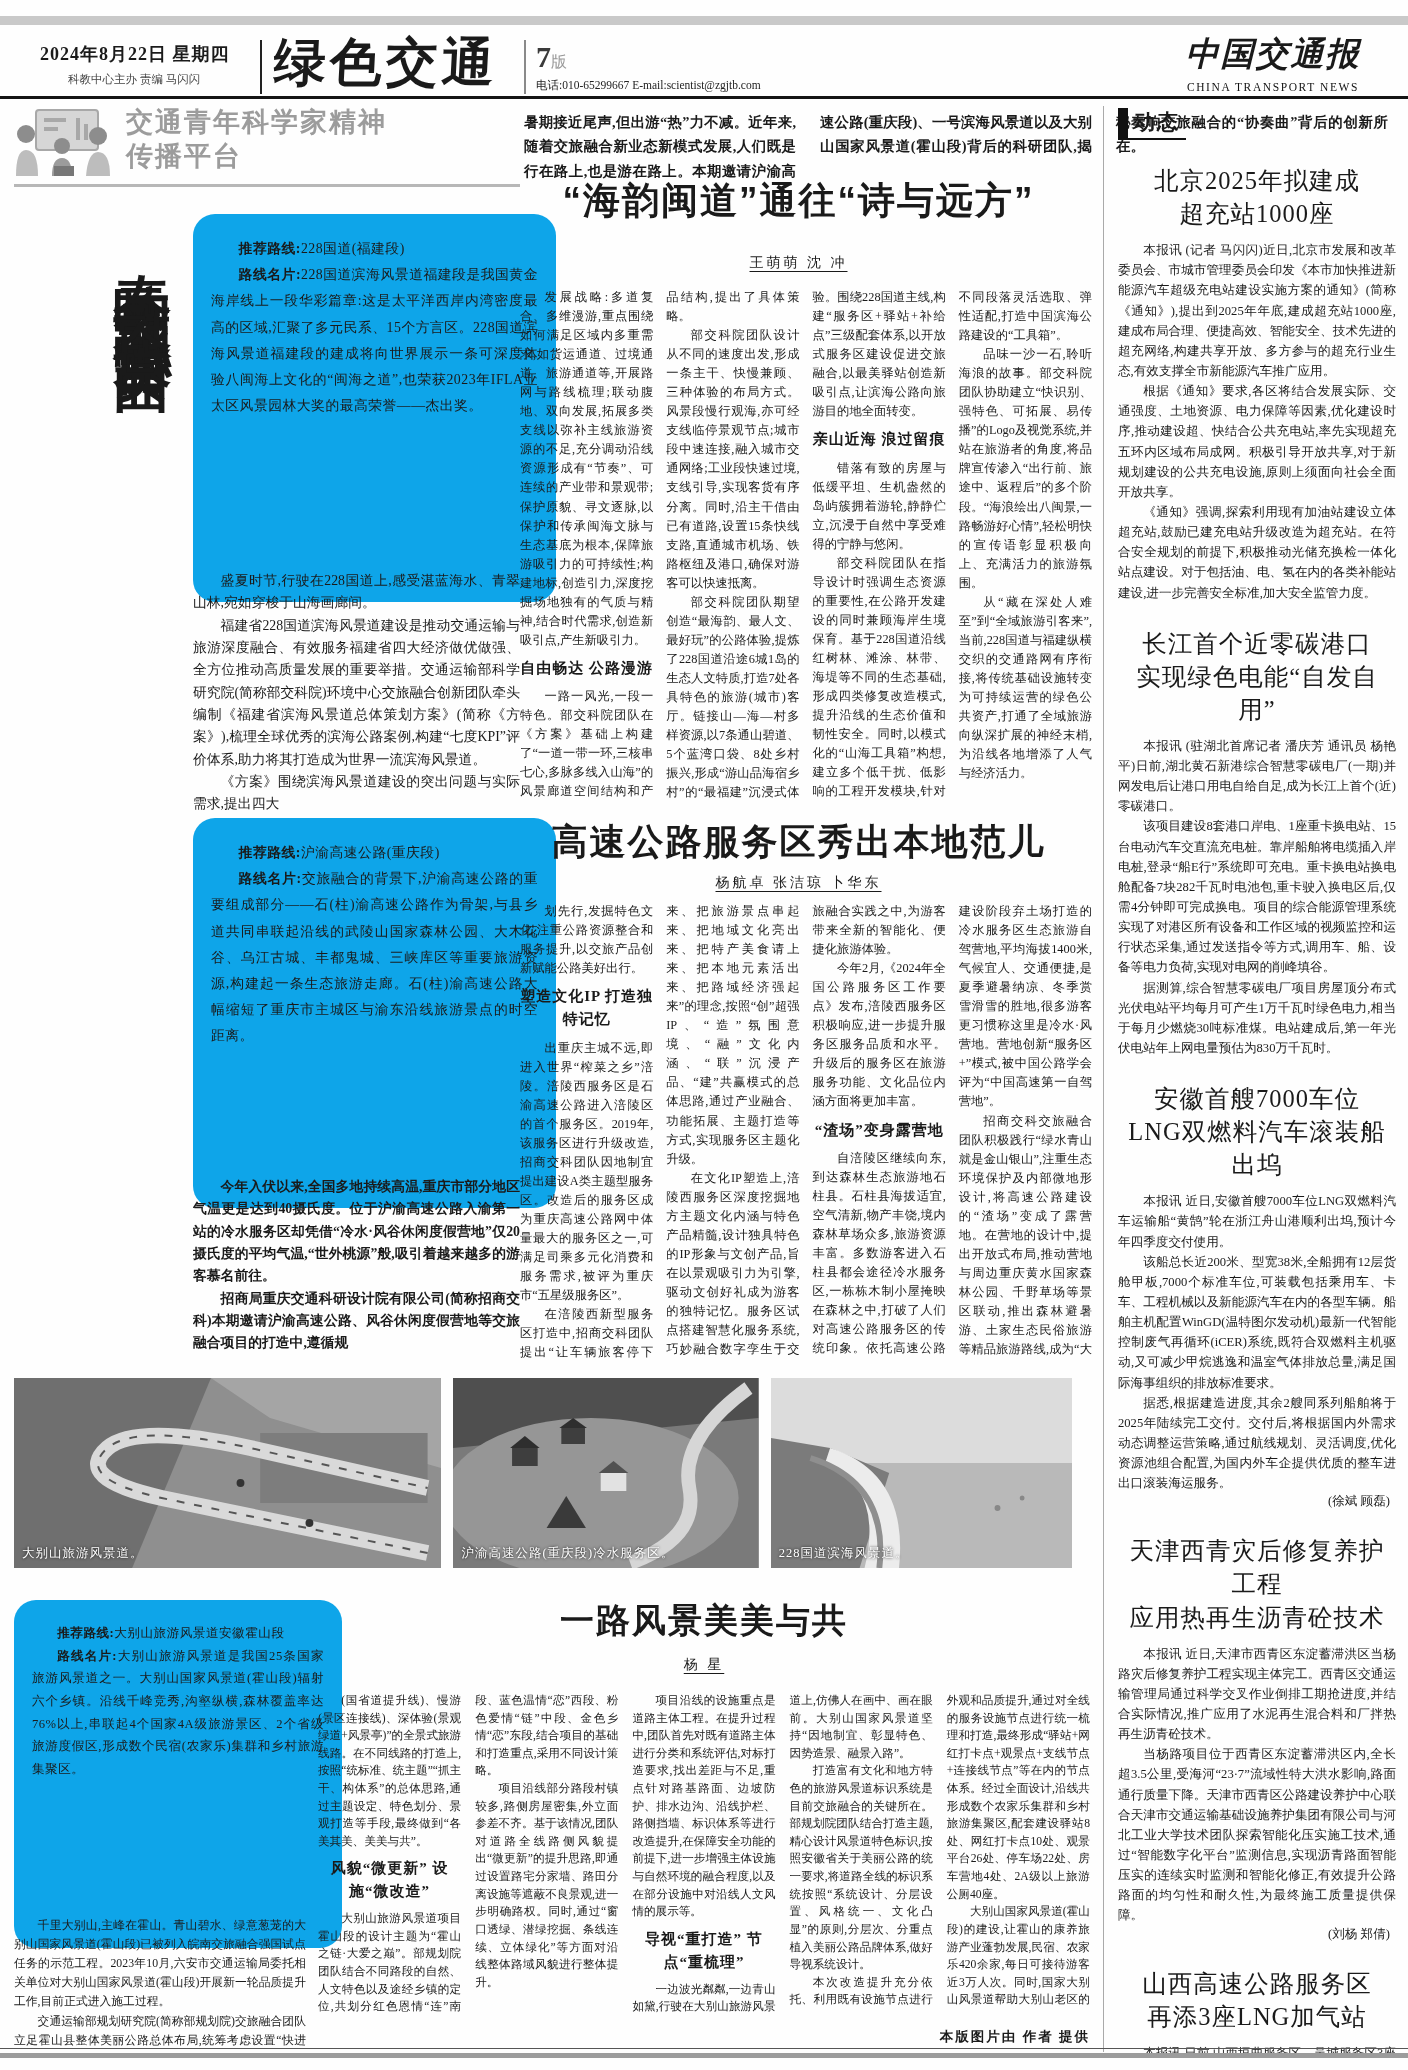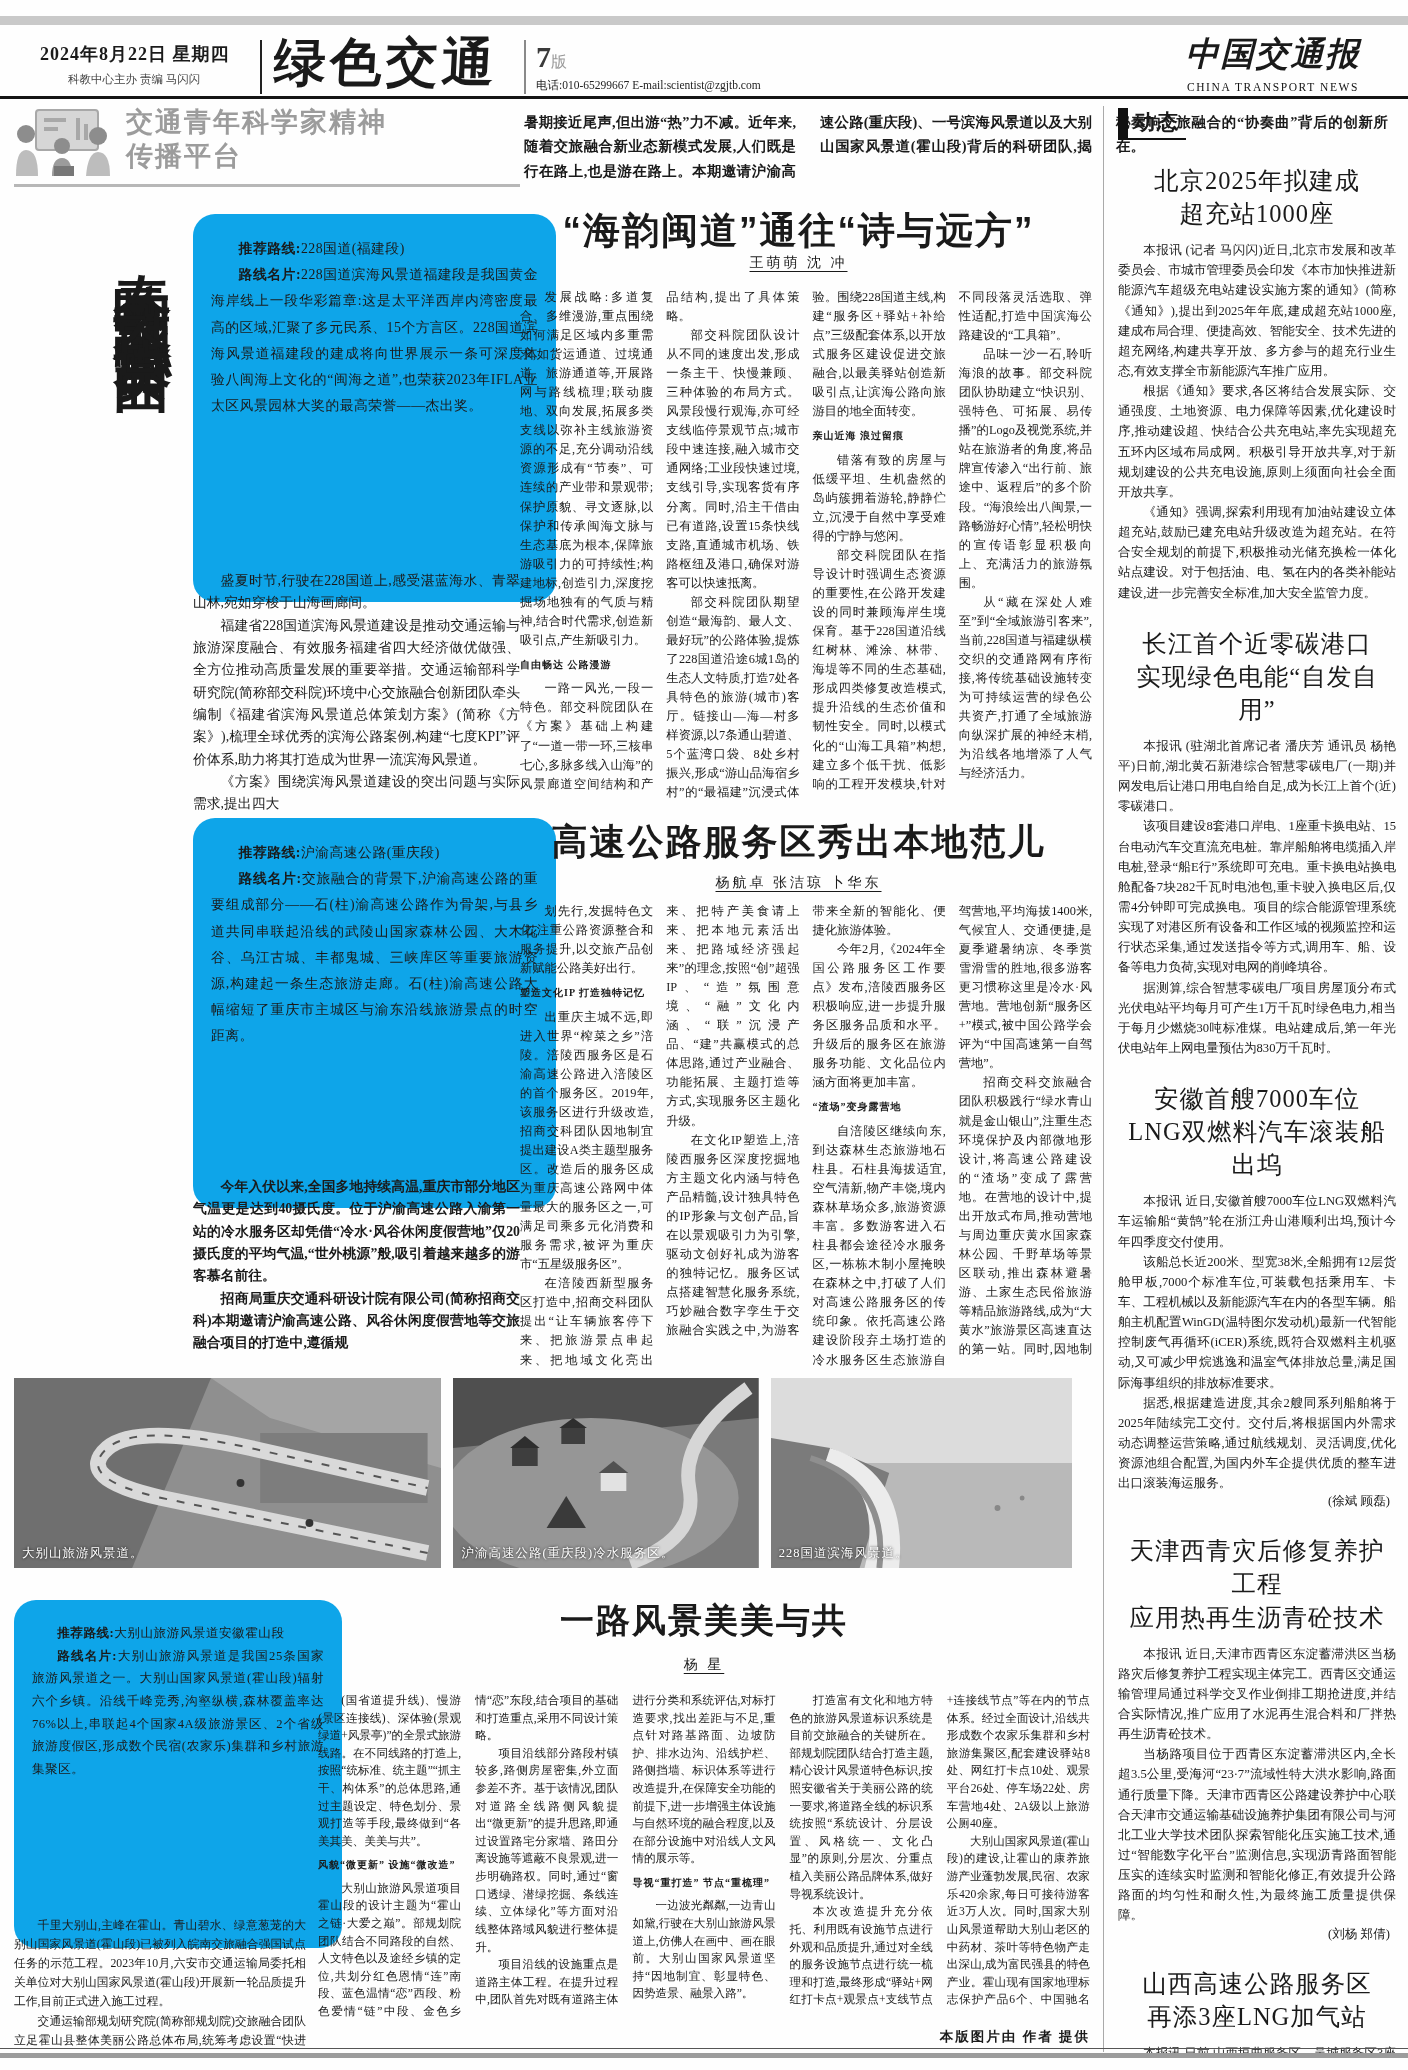--- a/index.html
+++ b/index.html
@@ -38,31 +38,31 @@
   .ltext{font-size:13.8px;line-height:1.62;text-align:justify;}
   .ltext p{margin:0;text-indent:2em;}
   .ltext1{left:193px;top:570px;width:327px;height:244px;overflow:hidden;}
   .ltext2{left:193px;top:1176px;width:327px;height:200px;overflow:hidden;font-weight:bold;}
   .ltext3{left:14px;top:1916px;width:292px;height:142px;font-size:11.8px;overflow:hidden;}
   
   .intro{left:524px;top:110px;width:568px;height:80px;column-count:2;column-gap:24px;
          font-weight:700;font-size:14.4px;line-height:1.7;text-align:justify;}
   .a-title{text-align:center;font-family:"Liberation Sans","DejaVu Sans",sans-serif;
            font-weight:800;letter-spacing:2px;white-space:pre-line;}
-  .title1{left:505px;top:206px;width:587px;font-size:37px;}
+  .title1{left:505px;top:176px;width:587px;font-size:37px;}
   .title2{left:505px;top:818px;width:587px;font-size:36px;}
   .title3{left:318px;top:1598px;width:772px;font-size:34px;}
   .byline{text-align:center;font-size:14px;letter-spacing:3px;}
   .byline span{text-decoration:underline;text-underline-offset:4px;}
   .byline1{left:505px;top:254px;width:587px;}
   .byline2{left:505px;top:874px;width:587px;}
   .byline3{left:318px;top:1656px;width:772px;}
   .colbody{column-fill:auto;text-align:justify;overflow:hidden;}
   .colbody p{margin:0;text-indent:2em;}
-  .colbody h4{margin:7px 0;font-size:10px;letter-spacing:1px;
+  .colbody h4{margin:7px 0;text-align:center;font-size:15px;letter-spacing:1px;
               break-inside:avoid;font-weight:800;}
   .body1{left:520px;top:288px;width:572px;height:520px;column-count:4;column-gap:13px;
          font-size:12.3px;line-height:1.55;}
   .body2{left:520px;top:902px;width:572px;height:470px;column-count:4;column-gap:13px;
          font-size:12.3px;line-height:1.55;}
   .body3{left:318px;top:1692px;width:772px;height:334px;column-count:5;column-gap:14px;
          font-size:11.6px;line-height:1.52;}
   .credit{left:318px;top:2028px;width:772px;text-align:right;font-size:13.5px;font-weight:700;letter-spacing:2px;}
   
   .photos{left:14px;top:1378px;width:1058px;height:190px;display:flex;gap:12px;}

